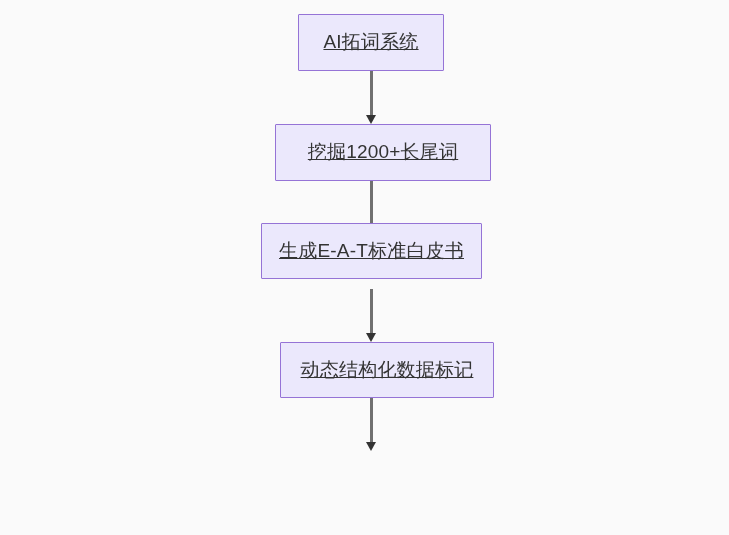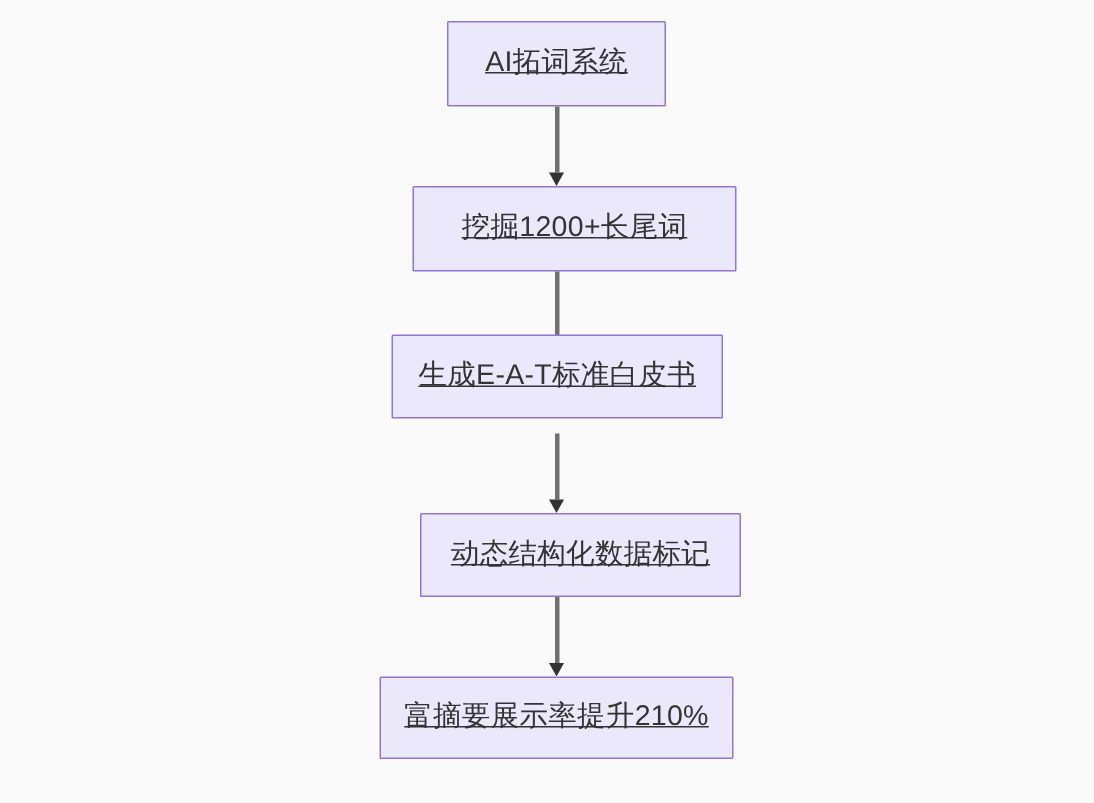--- a/index.html
+++ b/index.html
@@ -100,17 +100,14 @@
 
   <div class="node" style="left: 264px; top: 342px; width: 214px; height: 56px; background: rgb(235, 232, 252); border-color: rgb(149, 115, 214); margin-left: 16px;">
     <span class="node-label" style="color: rgb(51, 51, 51);">动态结构化数据标记</span>
   </div>
 
   <div class="edge" style="left: 371px; top: 398px;">
     <div class="edge-line" style="height: 44px; background: rgb(112, 112, 112);"></div>
     <div class="edge-arrow" style="top: 44px; border-top-color: rgb(51, 51, 51);"></div>
   </div>
 
-  <div class="node" style="left: 253px; top: 451px; width: 236px; height: 55px; background: rgb(235, 232, 252); border-color: rgb(149, 115, 214);">
-    <span class="node-label" style="color: rgb(51, 51, 51);">富摘要展示率提升210%</span>
-  </div>
 
 </div>
 
 </body></html>

